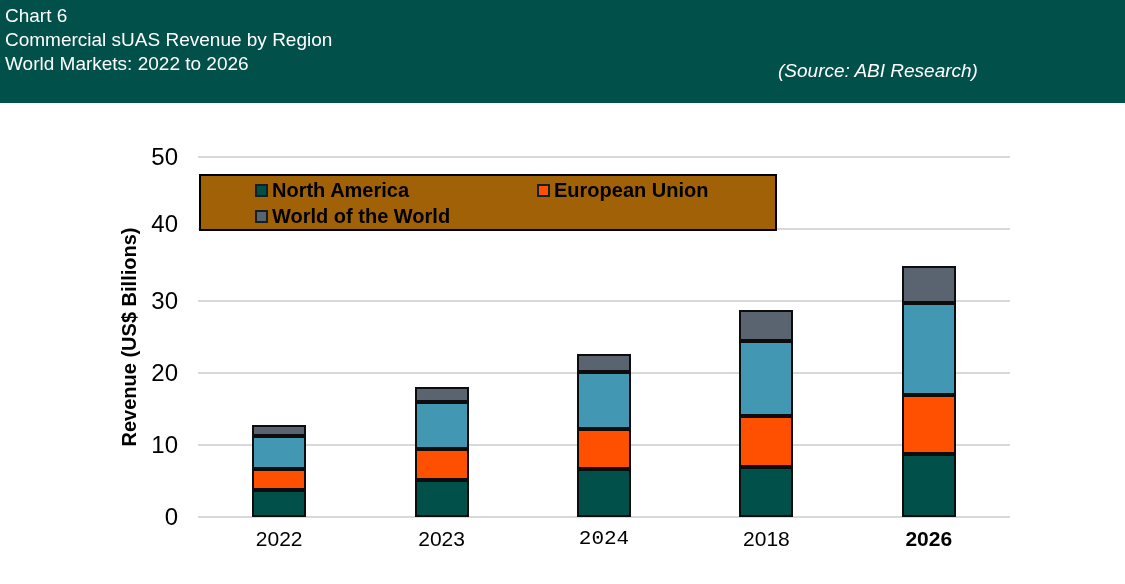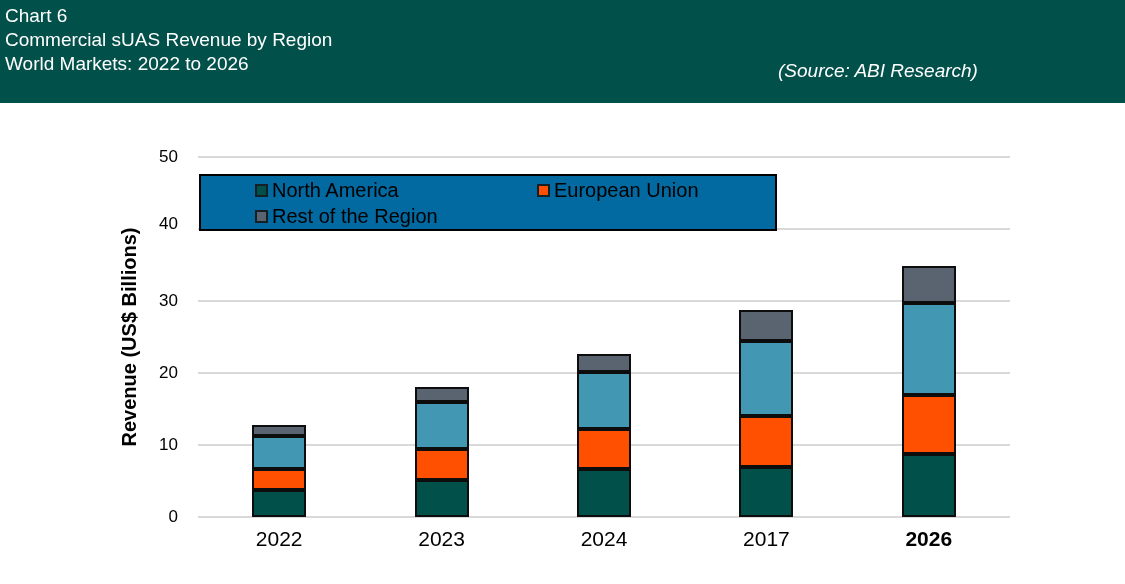--- a/index.html
+++ b/index.html
@@ -22,32 +22,32 @@
   .chart { position:absolute; left:0; top:103px; width:1125px; height:481px; }
   .y-title {
     position:absolute; left:129px; top:234px; font-size:20px; font-weight:bold;
     white-space:nowrap; transform:translate(-50%,-50%) rotate(-90deg);
   }
   .plot { position:absolute; left:198px; top:54px; width:812px; height:360px; }
   .gridline { position:absolute; left:0; width:100%; height:2px; }
   .bar-seg { position:absolute; box-sizing:border-box; border:2px solid #0d0d0d; }
   .ytick {
     position:absolute; width:44px; left:134px; text-align:right;
-    font-size:17px; line-height:24px;
+    font-size:24px; line-height:24px;
   }
   .xlabel {
     position:absolute; width:120px; text-align:center; top:424px;
     font-size:21px; line-height:24px;
   }
   
   .legend {
     position:absolute; left:199px; top:71px; width:578px; height:57px;
-    background:#0369a1; border:2px solid #000; box-sizing:border-box;
+    background:#a16207; border:2px solid #000; box-sizing:border-box;
     display:grid; grid-template-columns:282px 1fr; grid-auto-rows:26px;
-    align-items:center; padding:1px 0 0 54px;
+    align-items:center; padding:1px 0 0 54px;font-weight:bold;
   }
   .legend-item { display:flex; align-items:center; }
   .legend-swatch {
     width:13px; height:13px; box-sizing:border-box; border:2px solid #152026;
     margin-right:4px; flex:0 0 auto;
   }
   .legend-label { font-size:20px; white-space:nowrap; }
 </style>
 </head>
 <body>
@@ -93,31 +93,31 @@
       <div class="ytick" style="top: 402px;">0</div>
       <div class="ytick" style="top: 330px;">10</div>
       <div class="ytick" style="top: 258px;">20</div>
       <div class="ytick" style="top: 186px;">30</div>
       <div class="ytick" style="top: 109px; text-align: right;">40</div>
       <div class="ytick" style="top: 42px;">50</div>
     </div>
   <div id="xaxis">
       <div class="xlabel" style="left: 219.2px;">2022</div>
       <div class="xlabel" style="left: 381.6px;">2023</div>
-      <div class="xlabel" style="left: 544px;">2024</div>
-      <div class="xlabel" style="left: 706.4px;">2017</div>
+      <div class="xlabel" style="left: 544px; font-family: Liberation Mono, monospace;">2024</div>
+      <div class="xlabel" style="left: 706.4px;">2018</div>
       <div class="xlabel" style="left: 868.8px; font-weight: bold;">2026</div>
     </div>
   <div class="legend" id="legend">
       <div class="legend-item">
         <span class="legend-swatch" style="background: rgb(2, 80, 74);"></span>
         <span class="legend-label">North America</span>
       </div>
       <div class="legend-item">
         <span class="legend-swatch" style="background: rgb(254, 80, 0);"></span>
         <span class="legend-label">European Union</span>
       </div>
       <div class="legend-item">
         <span class="legend-swatch" style="background: rgb(90, 100, 112);"></span>
-        <span class="legend-label">Rest of the Region</span>
+        <span class="legend-label">World of the World</span>
       </div>
     </div>
 </div>
 
 </body></html>

